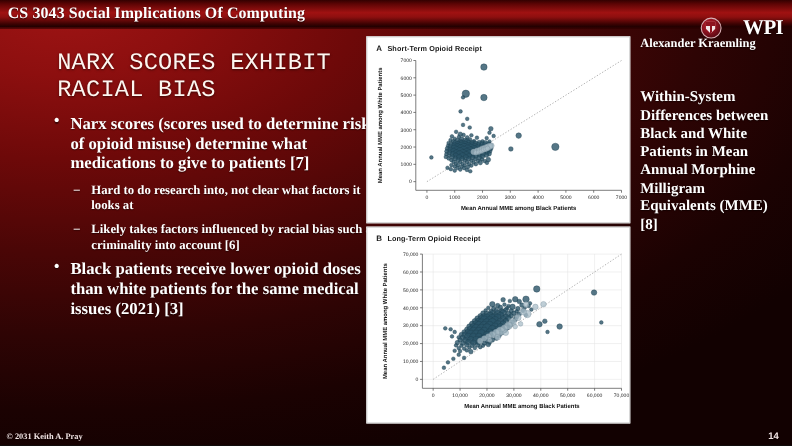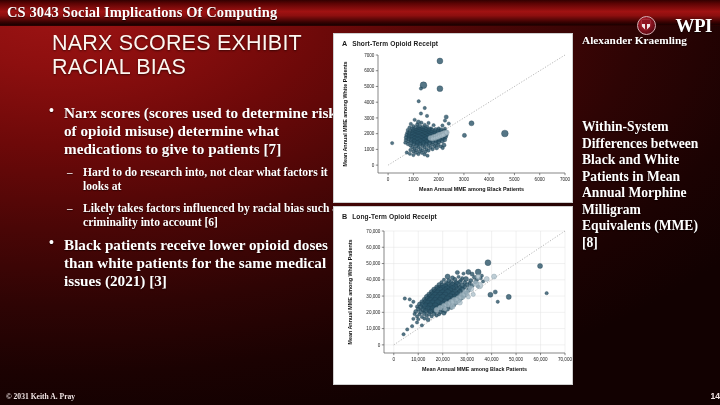--- a/index.html
+++ b/index.html
@@ -43,23 +43,23 @@
                linear-gradient(to right,transparent 0 40%,#8e1320 40% 60%,transparent 60% 100%);
     clip-path:polygon(0 0,100% 0,100% 58%,50% 100%,0 58%);
   }
   #wpi-text{
     color:#fff;font-size:19px;font-weight:bold;font-family:"Liberation Serif", serif;
     letter-spacing:-.5px;line-height:1;text-shadow:0 1px 1px rgba(0,0,0,.6);
   }
 
   
   #title{
-    position:absolute;left:52px;top:31px;width:290px;
+    position:absolute;left:52px;top:46px;width:290px;
     color:#fdf6f0;font-size:21.5px;line-height:1.12;
-    font-family:Liberation Sans, sans-serif;letter-spacing:.2px;
+    font-family:Liberation Mono, monospace;letter-spacing:.2px;
     text-shadow:0 1px 2px rgba(0,0,0,.55);
   }
 
   
   #bullets{position:absolute;left:47px;top:104px;width:296px;}
   .b1{
     position:relative;padding-left:17px;color:#ffffff;
     font-family:"Liberation Serif", serif;font-weight:bold;
     font-size:15.2px;line-height:1.17;margin-bottom:2px;
     text-shadow:0 1px 1px rgba(0,0,0,.5);
@@ -83,21 +83,20 @@
     position:absolute;left:582px;top:34px;width:134px;
     color:#ffffff;font-size:11.3px;font-weight:bold;
     font-family:"Liberation Serif", serif;line-height:1.2;
     text-shadow:0 1px 1px rgba(0,0,0,.5);
   }
   #caption{
     position:absolute;left:582px;top:80px;width:120px;
     color:#ffffff;font-size:13.6px;font-weight:bold;
     font-family:"Liberation Serif", serif;line-height:1.22;
     text-shadow:0 1px 1px rgba(0,0,0,.5);
-    margin-top:39px;
   }
 
   
   .panel{
     position:absolute;left:333px;width:240px;background:#ffffff;
     border:1px solid #cfcfcf;overflow:hidden;
   }
   #panelA{top:33px;height:170px;}
   #panelB{top:206px;height:179px;}
   .panel-head{
@@ -110,21 +109,21 @@
   .plotwrap{position:absolute;left:0;top:0;width:240px;height:100%;}
   .plotwrap svg{display:block;}
 
   
   #footer-left{
     position:absolute;left:6px;bottom:4px;color:#f3e4e4;font-size:7.6px;
     font-family:"Liberation Serif", serif;font-weight:bold;
     text-shadow:0 1px 1px rgba(0,0,0,.6);
   }
   #footer-right{
-    position:absolute;right:0;bottom:4px;color:#f3e4e4;font-size:8.6px;
+    position:absolute;right:12px;bottom:4px;color:#f3e4e4;font-size:8.6px;
     font-family:Liberation Sans, sans-serif;font-weight:bold;
     text-shadow:0 1px 1px rgba(0,0,0,.6);
   }
 </style>
 </head>
 <body>
 
 <div id="slide">
 
   <div id="header">

